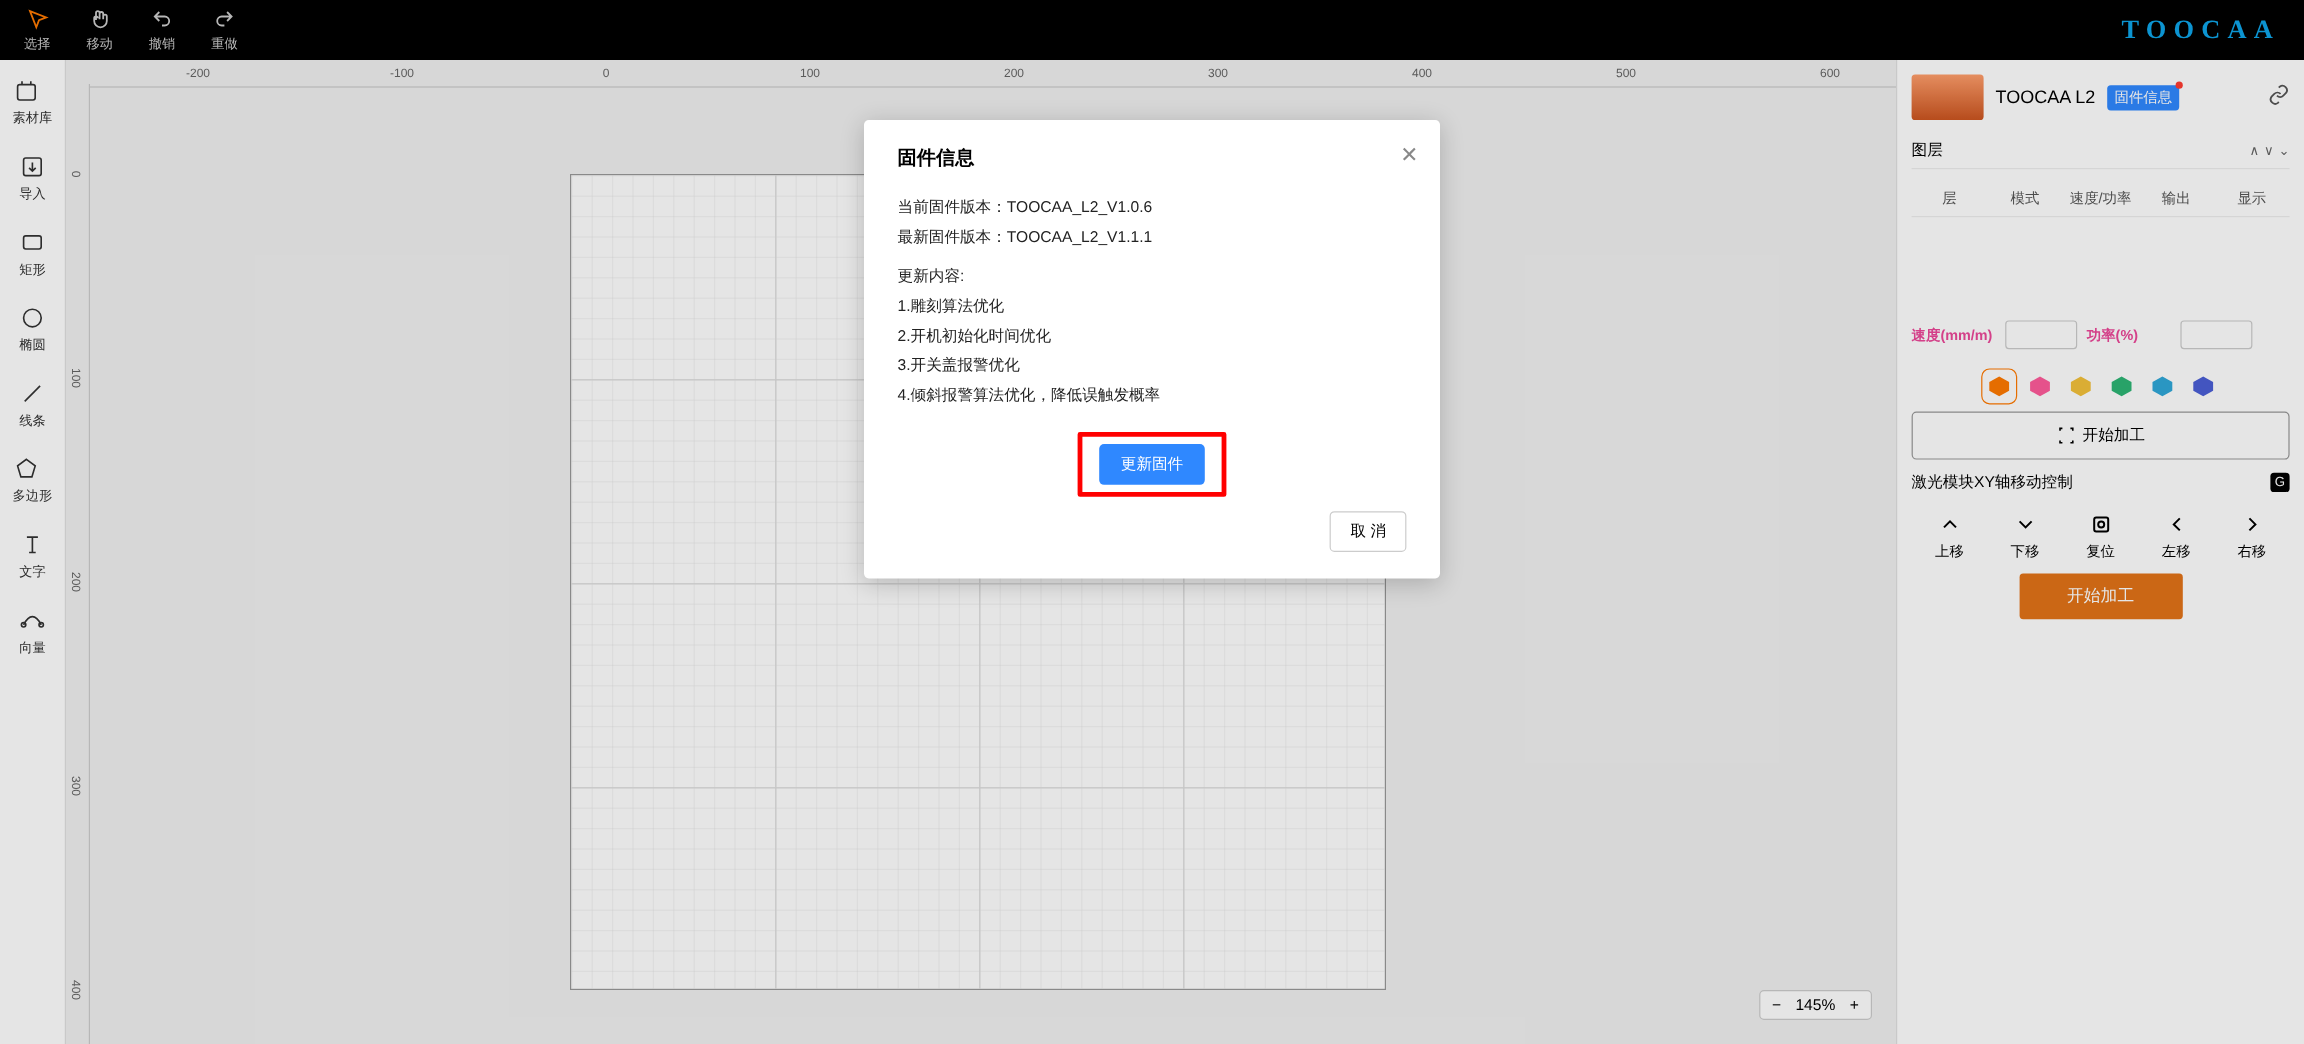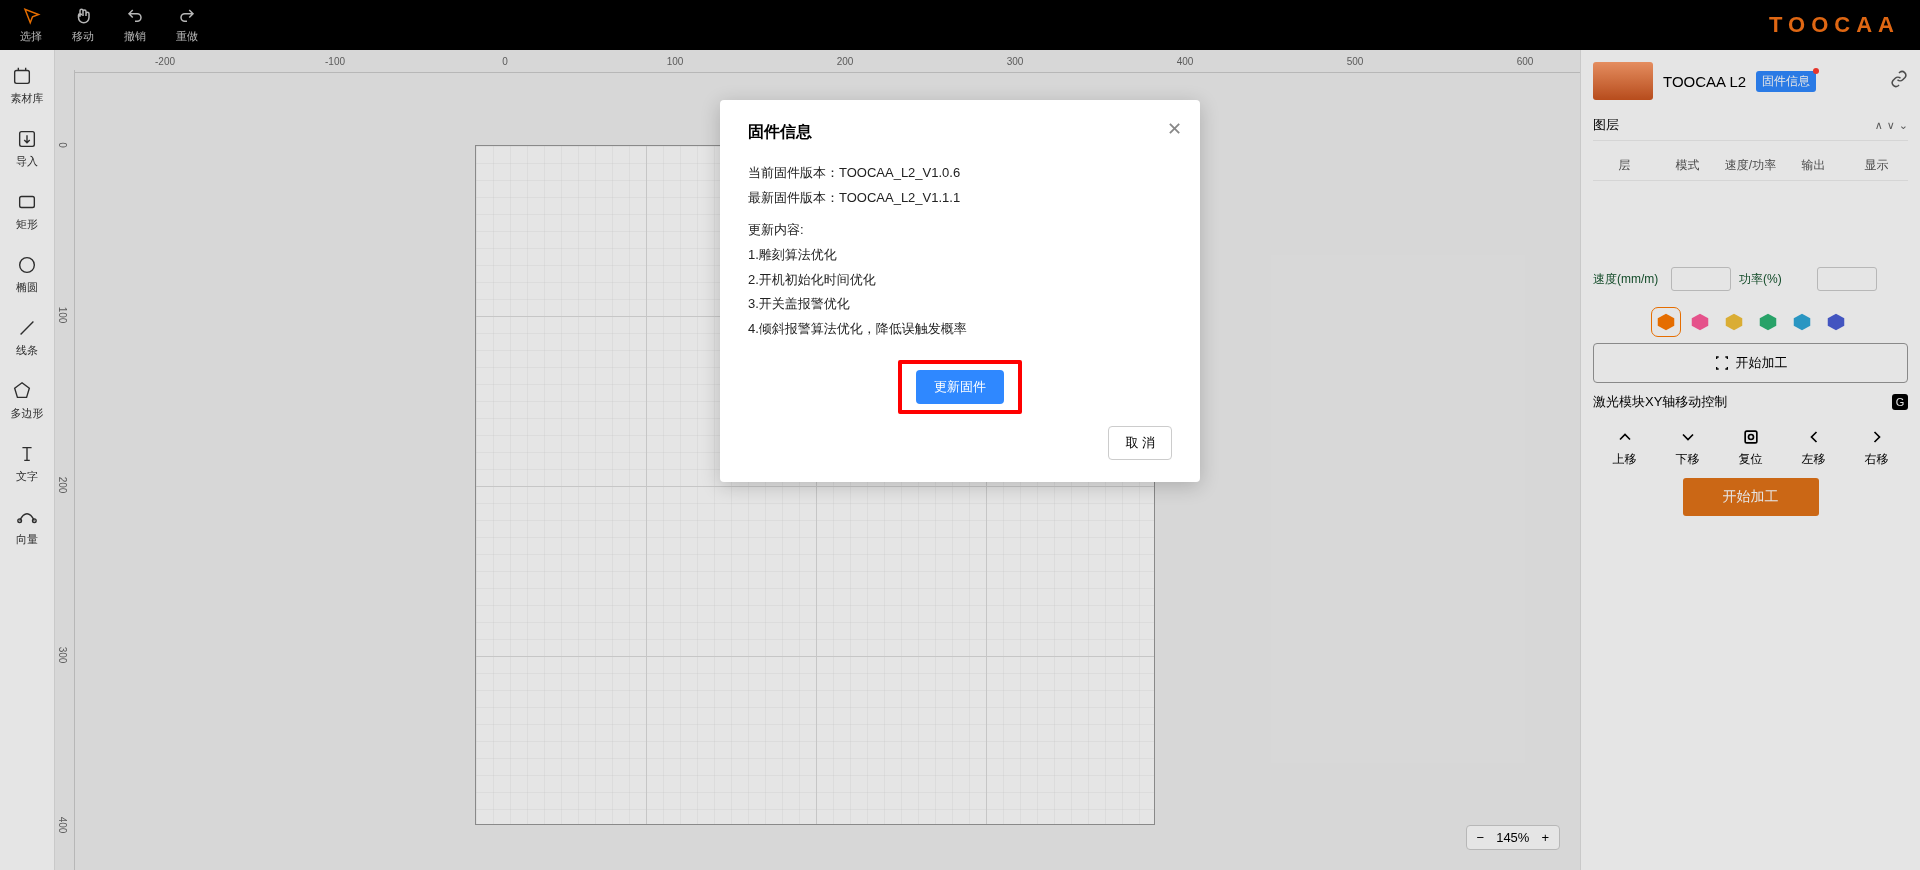--- a/index.html
+++ b/index.html
@@ -2,21 +2,21 @@
 <html><head>
   <meta charset="utf-8">
   <style>
     * { margin:0; padding:0; box-sizing:border-box; font-family:-apple-system,BlinkMacSystemFont,"Segoe UI",Arial,sans-serif; }
     body { background:#f5f5f5; width:1920px; height:870px; overflow:hidden; position:relative; }
     .topbar { background:#000; height:50px; display:flex; align-items:center; padding:0 20px; justify-content:space-between; }
     .topbar-left { display:flex; gap:30px; }
     .top-tool { display:flex; flex-direction:column; align-items:center; gap:4px; color:#ccc; cursor:pointer; }
     .top-tool.active svg { stroke:#FF7A00; }
     .top-tool .label { font-size:11px;font-family:Liberation Mono, monospace; }
-    .logo { color:#f97316; font-weight:bold; letter-spacing:6px; font-size:22px; }
+    .logo { color:#0ea5e9; font-weight:bold; letter-spacing:6px; font-size:22px;font-family:Liberation Serif, serif; }
     .main { display:flex; height:820px; }
     .left-tools { width:55px; background:#fff; border-right:1px solid #e0e0e0; display:flex; flex-direction:column; align-items:center; padding-top:15px; gap:22px; }
     .lt { display:flex; flex-direction:column; gap:4px; cursor:pointer; color:#333; }
     .lt .label { font-size:11px; }
     .canvas-wrap { flex:1; position:relative; background:#f0f0f0; overflow:hidden; }
     .ruler-h { position:absolute; top:3px; left:20px; right:0; height:20px; background:#f0f0f0; border-bottom:1px solid #ccc; }
     .ruler-h .tick { position:absolute; top:3px; font-size:10px; color:#666; transform:translateX(-50%); }
     .ruler-v { position:absolute; top:20px; left:0; width:20px; bottom:0; background:#f0f0f0; border-right:1px solid #ccc; }
     .ruler-v .tick { position:absolute; left:2px; font-size:10px; color:#666; transform:translateY(-50%); writing-mode:vertical-rl; }
     .canvas-area { position:absolute; top:20px; left:20px; right:0; bottom:0; }
@@ -28,21 +28,21 @@
     .device-img { width:60px; height:38px; background:linear-gradient(#ff9e6b,#cc5520); border-radius:3px; }
     .device-name { font-size:15px; }
     .badge { background:#2F88FF; color:#fff; font-size:12px; padding:2px 6px; border-radius:3px; position:relative; }
     .badge::after { content:""; position:absolute; top:-3px; right:-3px; width:6px; height:6px; background:#FF3B30; border-radius:50%; }
     .link-icon { margin-left:auto; color:#555; }
     .section-title { font-size:13px; padding:6px 0; display:flex; align-items:center; justify-content:space-between; border-bottom:1px solid #eee; }
     .chevs { display:flex; gap:4px; color:#666; font-size:11px; }
     .layer-header { display:flex; font-size:12px; color:#555; border-bottom:1px solid #eee; padding:6px 0; }
     .layer-header span { flex:1; text-align:center; }
     .param-row { display:flex; align-items:center; gap:8px; font-size:12px; margin-top:6px; }
-    .param-row label { width:70px; color:#14532d; }
+    .param-row label { width:70px; color:#ec4899;font-weight:bold; }
     .param-row input { width:60px; border:1px solid #ccc; height:24px; padding:0 4px; border-radius:3px; }
     .color-swatches { display:flex; gap:12px; margin-top:10px; justify-content:center; }
     .swatch { width:22px; height:22px; border-radius:3px; cursor:pointer; position:relative; }
     .swatch.active { outline:1px solid #FF7A00; outline-offset:3px; }
     .swatch svg { width:100%; height:100%; }
     .wide-btn { width:100%; border:1px solid #999; background:#fff; padding:10px; border-radius:4px; font-size:13px; cursor:pointer; display:flex; align-items:center; justify-content:center; gap:6px; }
     .xy-controls { display:flex; justify-content:space-around; margin-top:6px; }
     .xy { display:flex; flex-direction:column; align-items:center; gap:4px; font-size:12px; cursor:pointer; }
     .process-btn { background:#E37318; color:#fff; border:none; padding:10px 40px; border-radius:3px; font-size:14px; cursor:pointer; align-self:center; }
     .g-badge { background:#000; color:#fff; width:16px; height:16px; border-radius:3px; display:flex; align-items:center; justify-content:center; font-size:11px; }

